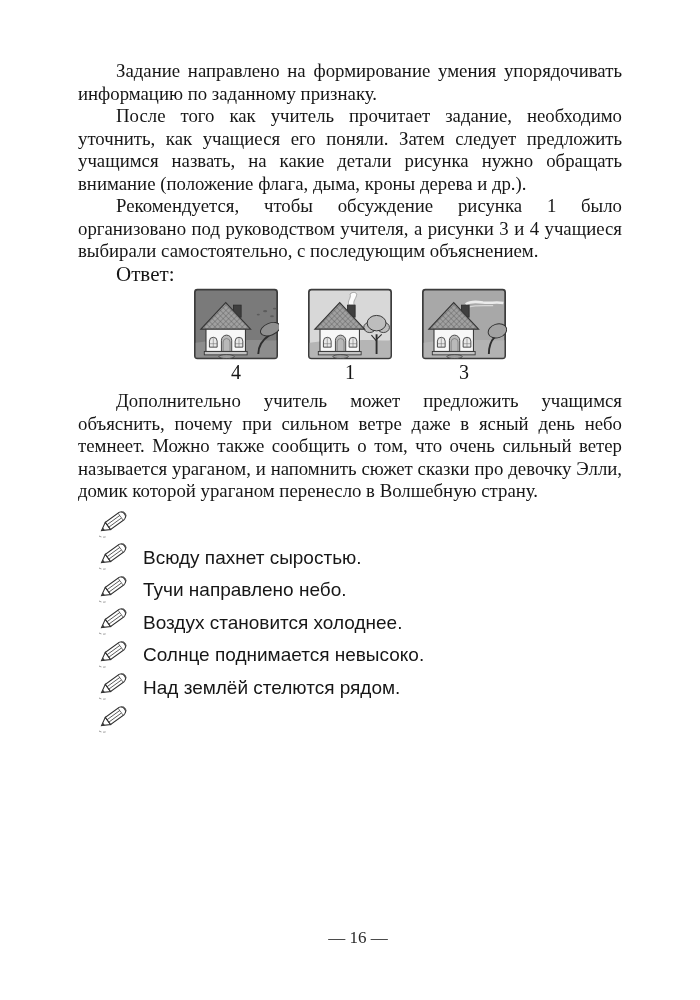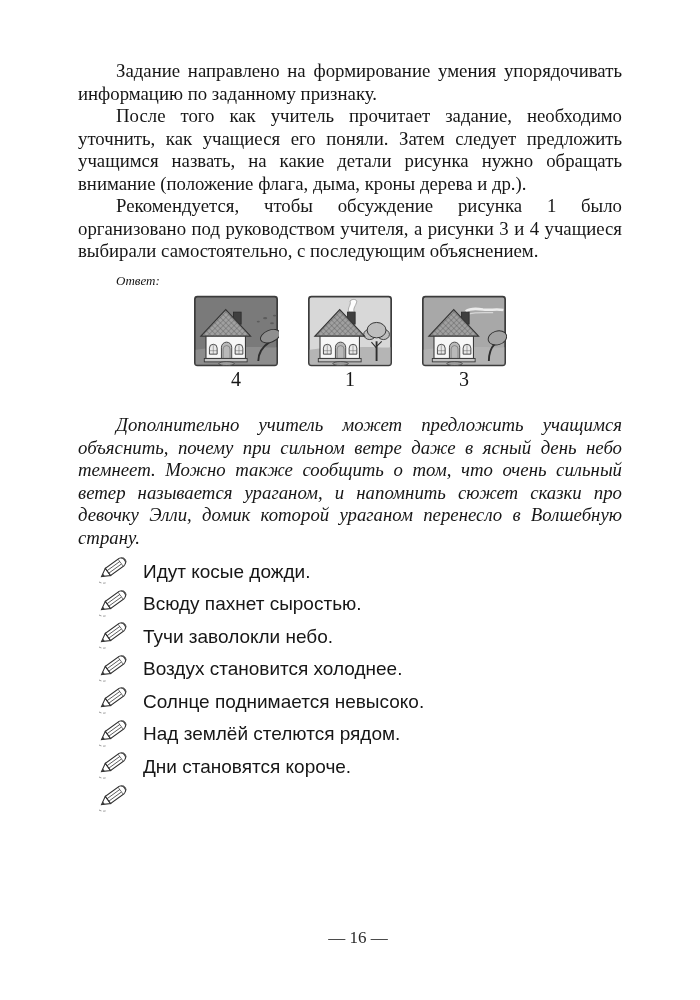--- a/index.html
+++ b/index.html
@@ -12,33 +12,33 @@
     padding:60px 78px 8px 78px;position:relative;border-radius:18px;
   }
   p{margin:0;}
   .serif{
     font-family:"Liberation Serif",serif;
     font-size:18.8px;line-height:22.5px;
     text-align:justify;text-indent:38px;
   }
   .answer-label{
     font-family:"Liberation Serif",serif;
-    font-size:13px;line-height:22.5px;
-    font-style:italic;text-indent:38px;margin-top:7px;
+    font-size:21px;line-height:22.5px;
+    text-indent:38px;margin-top:0;
   }
   .figures-row{
     display:flex;justify-content:center;align-items:flex-start;
     gap:28px;margin-top:3px;
   }
   figure{margin:0;display:flex;flex-direction:column;align-items:center;}
   figcaption{
     font-family:"Liberation Serif",serif;font-size:20px;line-height:22px;
     margin-top:1px;
   }
-  .discussion{margin-top:24px;font-style:italic;}
+  .discussion{margin-top:7px;}
   .sans{
     font-family:"Liberation Sans",sans-serif;
     font-size:19px;line-height:25.5px;
   }
   .task-para{margin-top:9px;text-align:justify;text-indent:38px;}
   .task-para b{margin-right:0.3em;}
   ul.checklist{
     list-style:none;margin:6px 0 0 0;padding:0 0 0 18px;
   }
   ul.checklist li{
@@ -192,21 +192,20 @@
         <g transform="rotate(-36 16 13)" fill="#fff" stroke="#2e2e2e" stroke-width="1.1">
           <path d="M3 13 L11 8.5 L11 17.5 Z"></path>
           <path d="M3 13 L6 11.3 L6 14.7 Z" fill="#3a3a3a" stroke="none"></path>
           <rect x="11" y="8.5" width="16" height="9"></rect>
           <path d="M11 11.5 h16 M11 14.5 h16" stroke-width="0.7" fill="none"></path>
           <path d="M27 8.5 a4.5 4.5 0 0 1 0 9"></path>
           <path d="M29.5 9.3 a3.8 3.8 0 0 1 0 7.4" stroke-width="0.7" fill="none"></path>
         </g>
         <path d="M3 26 q4 2 8 0.5" stroke="#8a8a8a" stroke-width="0.9" fill="none" stroke-dasharray="2.5 1.8"></path>
       </svg>
-      <span class="sans">Идут косые дожди.</span>
     </li>
     <li>
       <svg class="pencil" viewBox="0 0 34 30">
         <g transform="rotate(-36 16 13)" fill="#fff" stroke="#2e2e2e" stroke-width="1.1">
           <path d="M3 13 L11 8.5 L11 17.5 Z"></path>
           <path d="M3 13 L6 11.3 L6 14.7 Z" fill="#3a3a3a" stroke="none"></path>
           <rect x="11" y="8.5" width="16" height="9"></rect>
           <path d="M11 11.5 h16 M11 14.5 h16" stroke-width="0.7" fill="none"></path>
           <path d="M27 8.5 a4.5 4.5 0 0 1 0 9"></path>
           <path d="M29.5 9.3 a3.8 3.8 0 0 1 0 7.4" stroke-width="0.7" fill="none"></path>
@@ -220,21 +219,21 @@
         <g transform="rotate(-36 16 13)" fill="#fff" stroke="#2e2e2e" stroke-width="1.1">
           <path d="M3 13 L11 8.5 L11 17.5 Z"></path>
           <path d="M3 13 L6 11.3 L6 14.7 Z" fill="#3a3a3a" stroke="none"></path>
           <rect x="11" y="8.5" width="16" height="9"></rect>
           <path d="M11 11.5 h16 M11 14.5 h16" stroke-width="0.7" fill="none"></path>
           <path d="M27 8.5 a4.5 4.5 0 0 1 0 9"></path>
           <path d="M29.5 9.3 a3.8 3.8 0 0 1 0 7.4" stroke-width="0.7" fill="none"></path>
         </g>
         <path d="M3 26 q4 2 8 0.5" stroke="#8a8a8a" stroke-width="0.9" fill="none" stroke-dasharray="2.5 1.8"></path>
       </svg>
-      <span class="sans">Тучи заволокли небо.</span>
+      <span class="sans">Тучи направлено небо.</span>
     </li>
     <li>
       <svg class="pencil" viewBox="0 0 34 30">
         <g transform="rotate(-36 16 13)" fill="#fff" stroke="#2e2e2e" stroke-width="1.1">
           <path d="M3 13 L11 8.5 L11 17.5 Z"></path>
           <path d="M3 13 L6 11.3 L6 14.7 Z" fill="#3a3a3a" stroke="none"></path>
           <rect x="11" y="8.5" width="16" height="9"></rect>
           <path d="M11 11.5 h16 M11 14.5 h16" stroke-width="0.7" fill="none"></path>
           <path d="M27 8.5 a4.5 4.5 0 0 1 0 9"></path>
           <path d="M29.5 9.3 a3.8 3.8 0 0 1 0 7.4" stroke-width="0.7" fill="none"></path>
@@ -276,33 +275,19 @@
         <g transform="rotate(-36 16 13)" fill="#fff" stroke="#2e2e2e" stroke-width="1.1">
           <path d="M3 13 L11 8.5 L11 17.5 Z"></path>
           <path d="M3 13 L6 11.3 L6 14.7 Z" fill="#3a3a3a" stroke="none"></path>
           <rect x="11" y="8.5" width="16" height="9"></rect>
           <path d="M11 11.5 h16 M11 14.5 h16" stroke-width="0.7" fill="none"></path>
           <path d="M27 8.5 a4.5 4.5 0 0 1 0 9"></path>
           <path d="M29.5 9.3 a3.8 3.8 0 0 1 0 7.4" stroke-width="0.7" fill="none"></path>
         </g>
         <path d="M3 26 q4 2 8 0.5" stroke="#8a8a8a" stroke-width="0.9" fill="none" stroke-dasharray="2.5 1.8"></path>
       </svg>
-      <span class="sans">Дни становятся короче.</span>
-    </li>
-    <li>
-      <svg class="pencil" viewBox="0 0 34 30">
-        <g transform="rotate(-36 16 13)" fill="#fff" stroke="#2e2e2e" stroke-width="1.1">
-          <path d="M3 13 L11 8.5 L11 17.5 Z"></path>
-          <path d="M3 13 L6 11.3 L6 14.7 Z" fill="#3a3a3a" stroke="none"></path>
-          <rect x="11" y="8.5" width="16" height="9"></rect>
-          <path d="M11 11.5 h16 M11 14.5 h16" stroke-width="0.7" fill="none"></path>
-          <path d="M27 8.5 a4.5 4.5 0 0 1 0 9"></path>
-          <path d="M29.5 9.3 a3.8 3.8 0 0 1 0 7.4" stroke-width="0.7" fill="none"></path>
-        </g>
-        <path d="M3 26 q4 2 8 0.5" stroke="#8a8a8a" stroke-width="0.9" fill="none" stroke-dasharray="2.5 1.8"></path>
-      </svg>
     </li>
   </ul>
 
 
   <div class="page-number">— 16 —</div>
 
 </div>
 
 </body></html>

